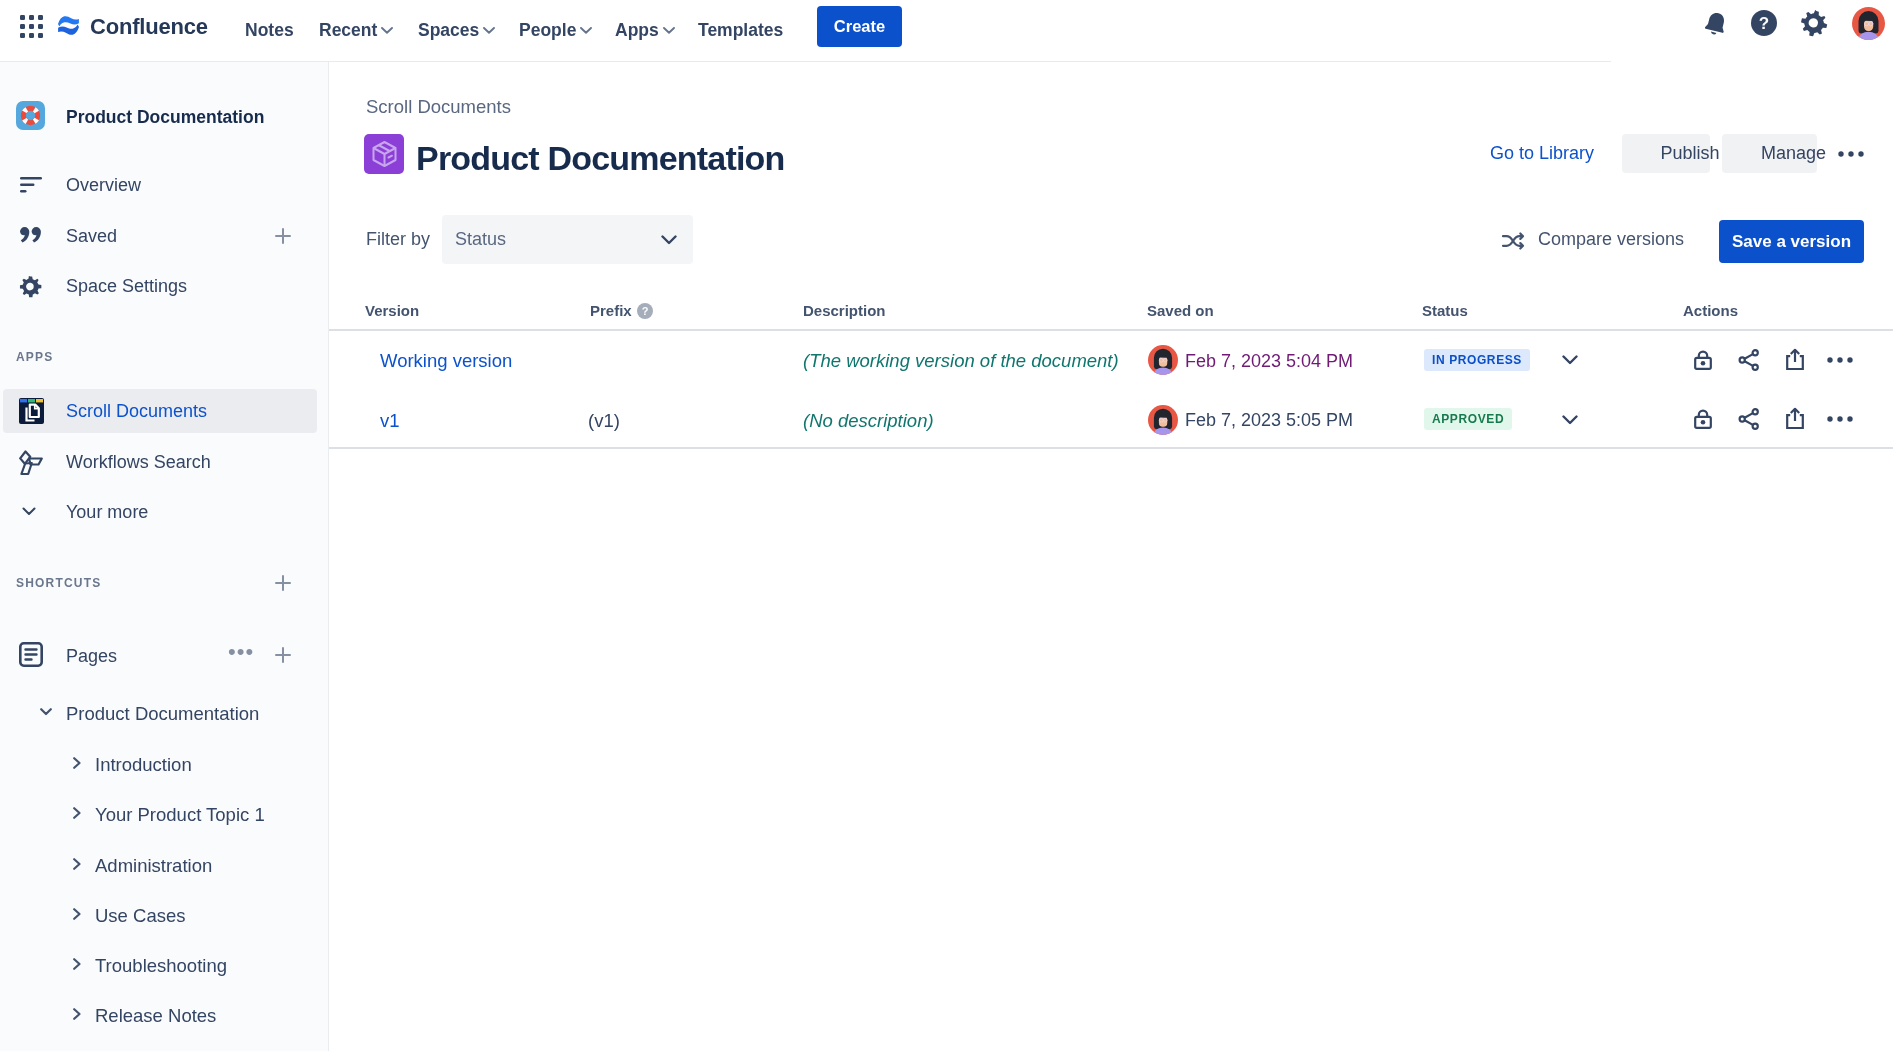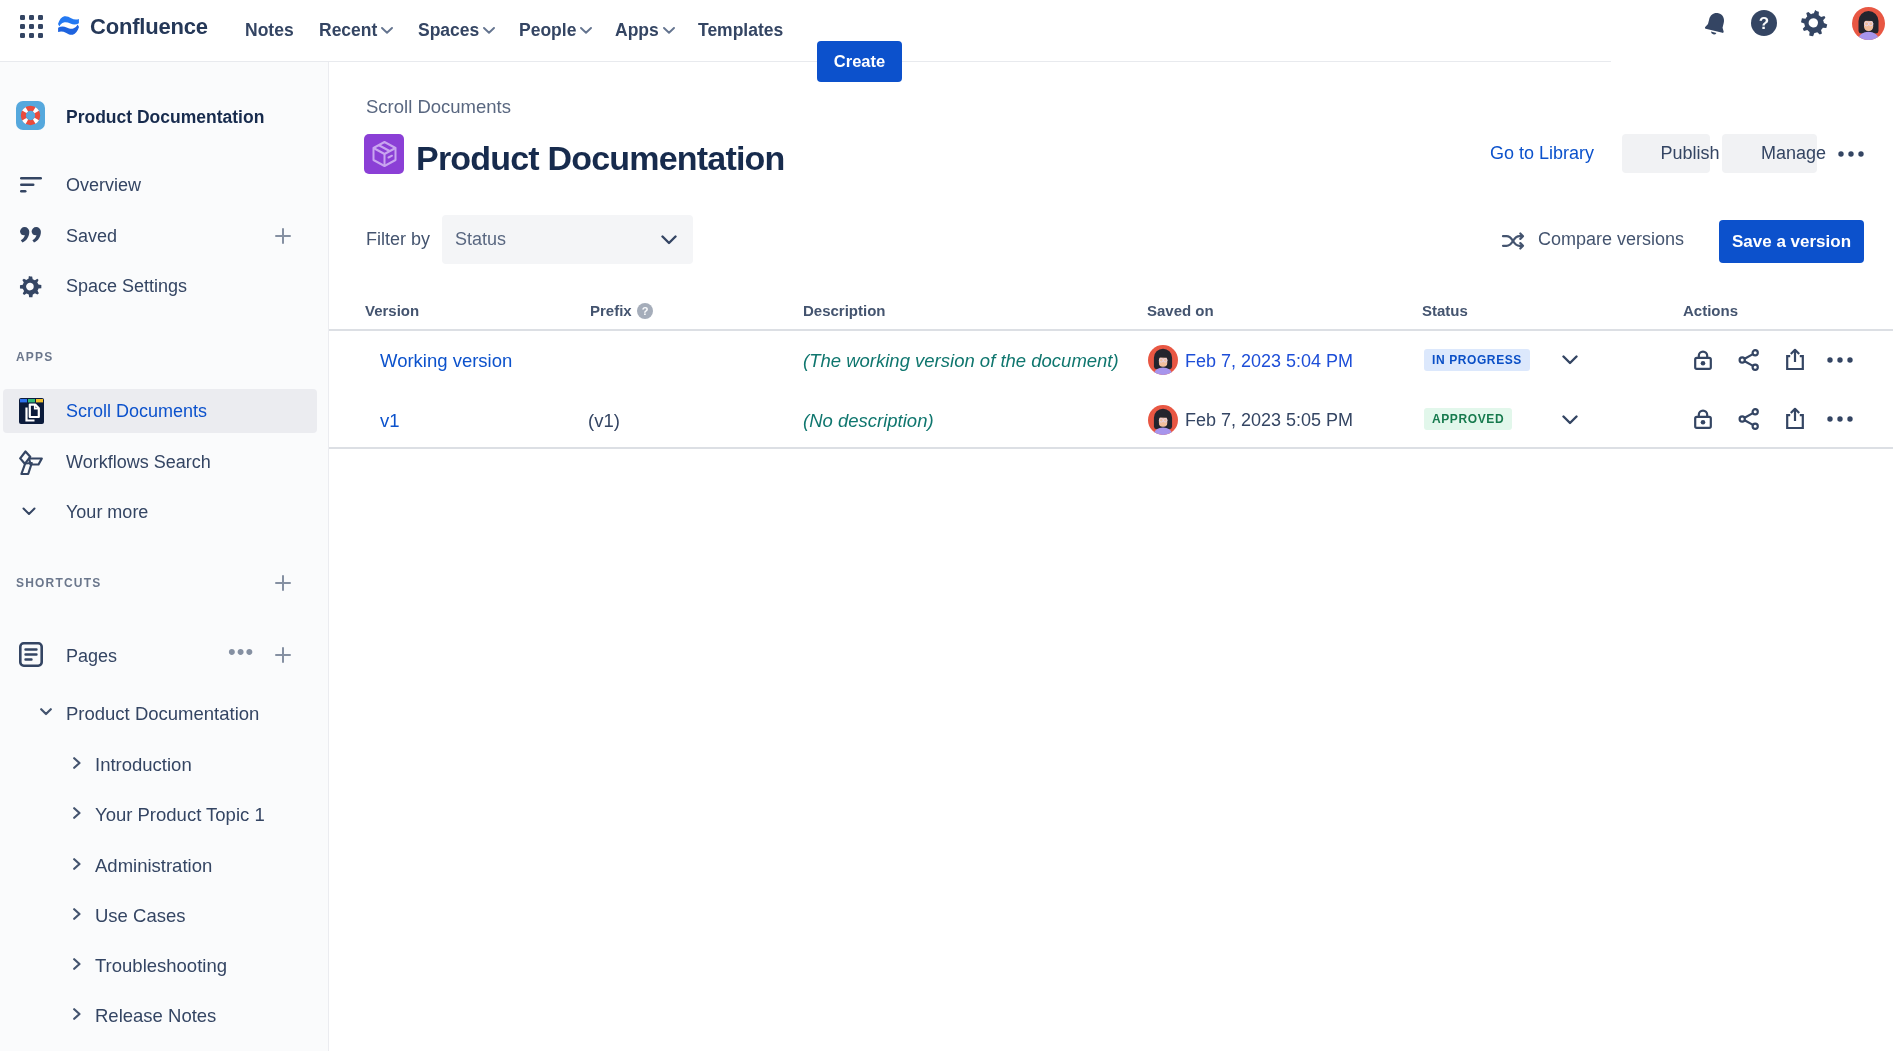--- a/index.html
+++ b/index.html
@@ -4,21 +4,21 @@
 <style>
 * { margin:0; padding:0; box-sizing:border-box; }
 html,body { width:1893px; height:1051px; background:#fff; font-family:"Liberation Sans", sans-serif; overflow:hidden; }
 .abs { position:absolute; }
 #page { position:relative; width:1893px; height:1051px; }
 
 
 #topnav { position:absolute; left:0; top:0; width:1611px; height:62px; background:#fff; border-bottom:1px solid #E8EAEE; z-index:5; }
 .navitem { position:absolute; top:0; height:61px; display:flex; align-items:center; font-size:17.5px; font-weight:700; color:#344563; }
 .navchev { margin-left:4px; }
-#createbtn { position:absolute; left:817px; top:6px; width:85px; height:41px; background:#0C51CC; color:#fff; border-radius:4px; display:flex; align-items:center; justify-content:center; font-size:16.5px; font-weight:700;margin-top:35px; }
+#createbtn { position:absolute; left:817px; top:6px; width:85px; height:41px; background:#0C51CC; color:#fff; border-radius:4px; display:flex; align-items:center; justify-content:center; font-size:16.5px; font-weight:700; }
 #searchbox { position:absolute; left:1436px; top:7px; width:249px; height:33px; border:2px solid #C5CBD6; border-radius:6px; display:flex; align-items:center; color:#596780; font-size:18px; }
 
 #sidebar { position:absolute; left:0; top:62px; width:329px; height:989px; background:#FAFBFC; border-right:1px solid #EBECF0; }
 .sbtext { position:absolute; left:66px; font-size:18px; color:#344563; }
 #sdhl { position:absolute; left:3px; top:327px; width:314px; height:44px; background:#EBECF0; border-radius:4px; }
 .sbheader { position:absolute; left:16px; font-size:12px; font-weight:700; color:#6B778C; letter-spacing:1.2px; }
 .treerow { position:absolute; font-size:18.5px; color:#344563; }
 
 #main { position:absolute; left:330px; top:62px; width:1563px; height:989px; background:#fff; }
 .link { color:#0C52CC; }
@@ -254,21 +254,21 @@
   <g clip-path="url(#av2)">
     <rect width="33" height="33" fill="#E85743"></rect>
     <path d="M6.5 24 L6.5 14 a10 10 0 0 1 20 0 L26.5 24 a3 3 0 0 1 -3.2 2.6 L9.7 26.6 a3 3 0 0 1 -3.2 -2.6 Z" fill="#23252E"></path>
     <rect x="12" y="12.5" width="9.2" height="11.5" rx="4.2" fill="#F1BE9B"></rect>
     <path d="M9.8 13.5 a7 7 0 0 1 13.6 -0.8 l-3.8 1.4 l-6.8 -0.3 Z" fill="#23252E"></path>
     <circle cx="14.6" cy="16.8" r="2" fill="none" stroke="#E2D6F5" stroke-width="0.9"></circle>
     <circle cx="18.9" cy="16.8" r="2" fill="none" stroke="#E2D6F5" stroke-width="0.9"></circle>
     <ellipse cx="16.5" cy="31.5" rx="9.8" ry="6.8" fill="#A795EC"></ellipse>
   </g>
 </svg>
-<div class="cell" style="left:1185px;top:351px;color:#1d4ed8;font-size:18px;">Feb 7, 2023 5:04 PM</div>
+<div class="cell" style="left:1185px;top:351px;color:#701a75;font-size:18px;">Feb 7, 2023 5:04 PM</div>
 <div class="badge b-blue" style="left:1424px;top:349px">IN PROGRESS</div>
 <svg class="abs" style="left:1562px;top:355px" width="16" height="10" viewBox="0 0 16 10" fill="none">
       <path d="M1.5 1.5 L8 8 L14.5 1.5" stroke="#344563" stroke-width="2.4" stroke-linecap="round" stroke-linejoin="round"></path>
     </svg>
 
 <div class="cell link" style="left:380px;top:410px">v1</div>
 <div class="cell" style="left:588px;top:410px;color:#344563;">(v1)</div>
 <div class="cell desc" style="left:803px;top:410px">(No description)</div>
 <svg class="abs" style="left:1148px;top:405px" width="30" height="30" viewBox="0 0 33 33">
   <g clip-path="url(#av2)">

